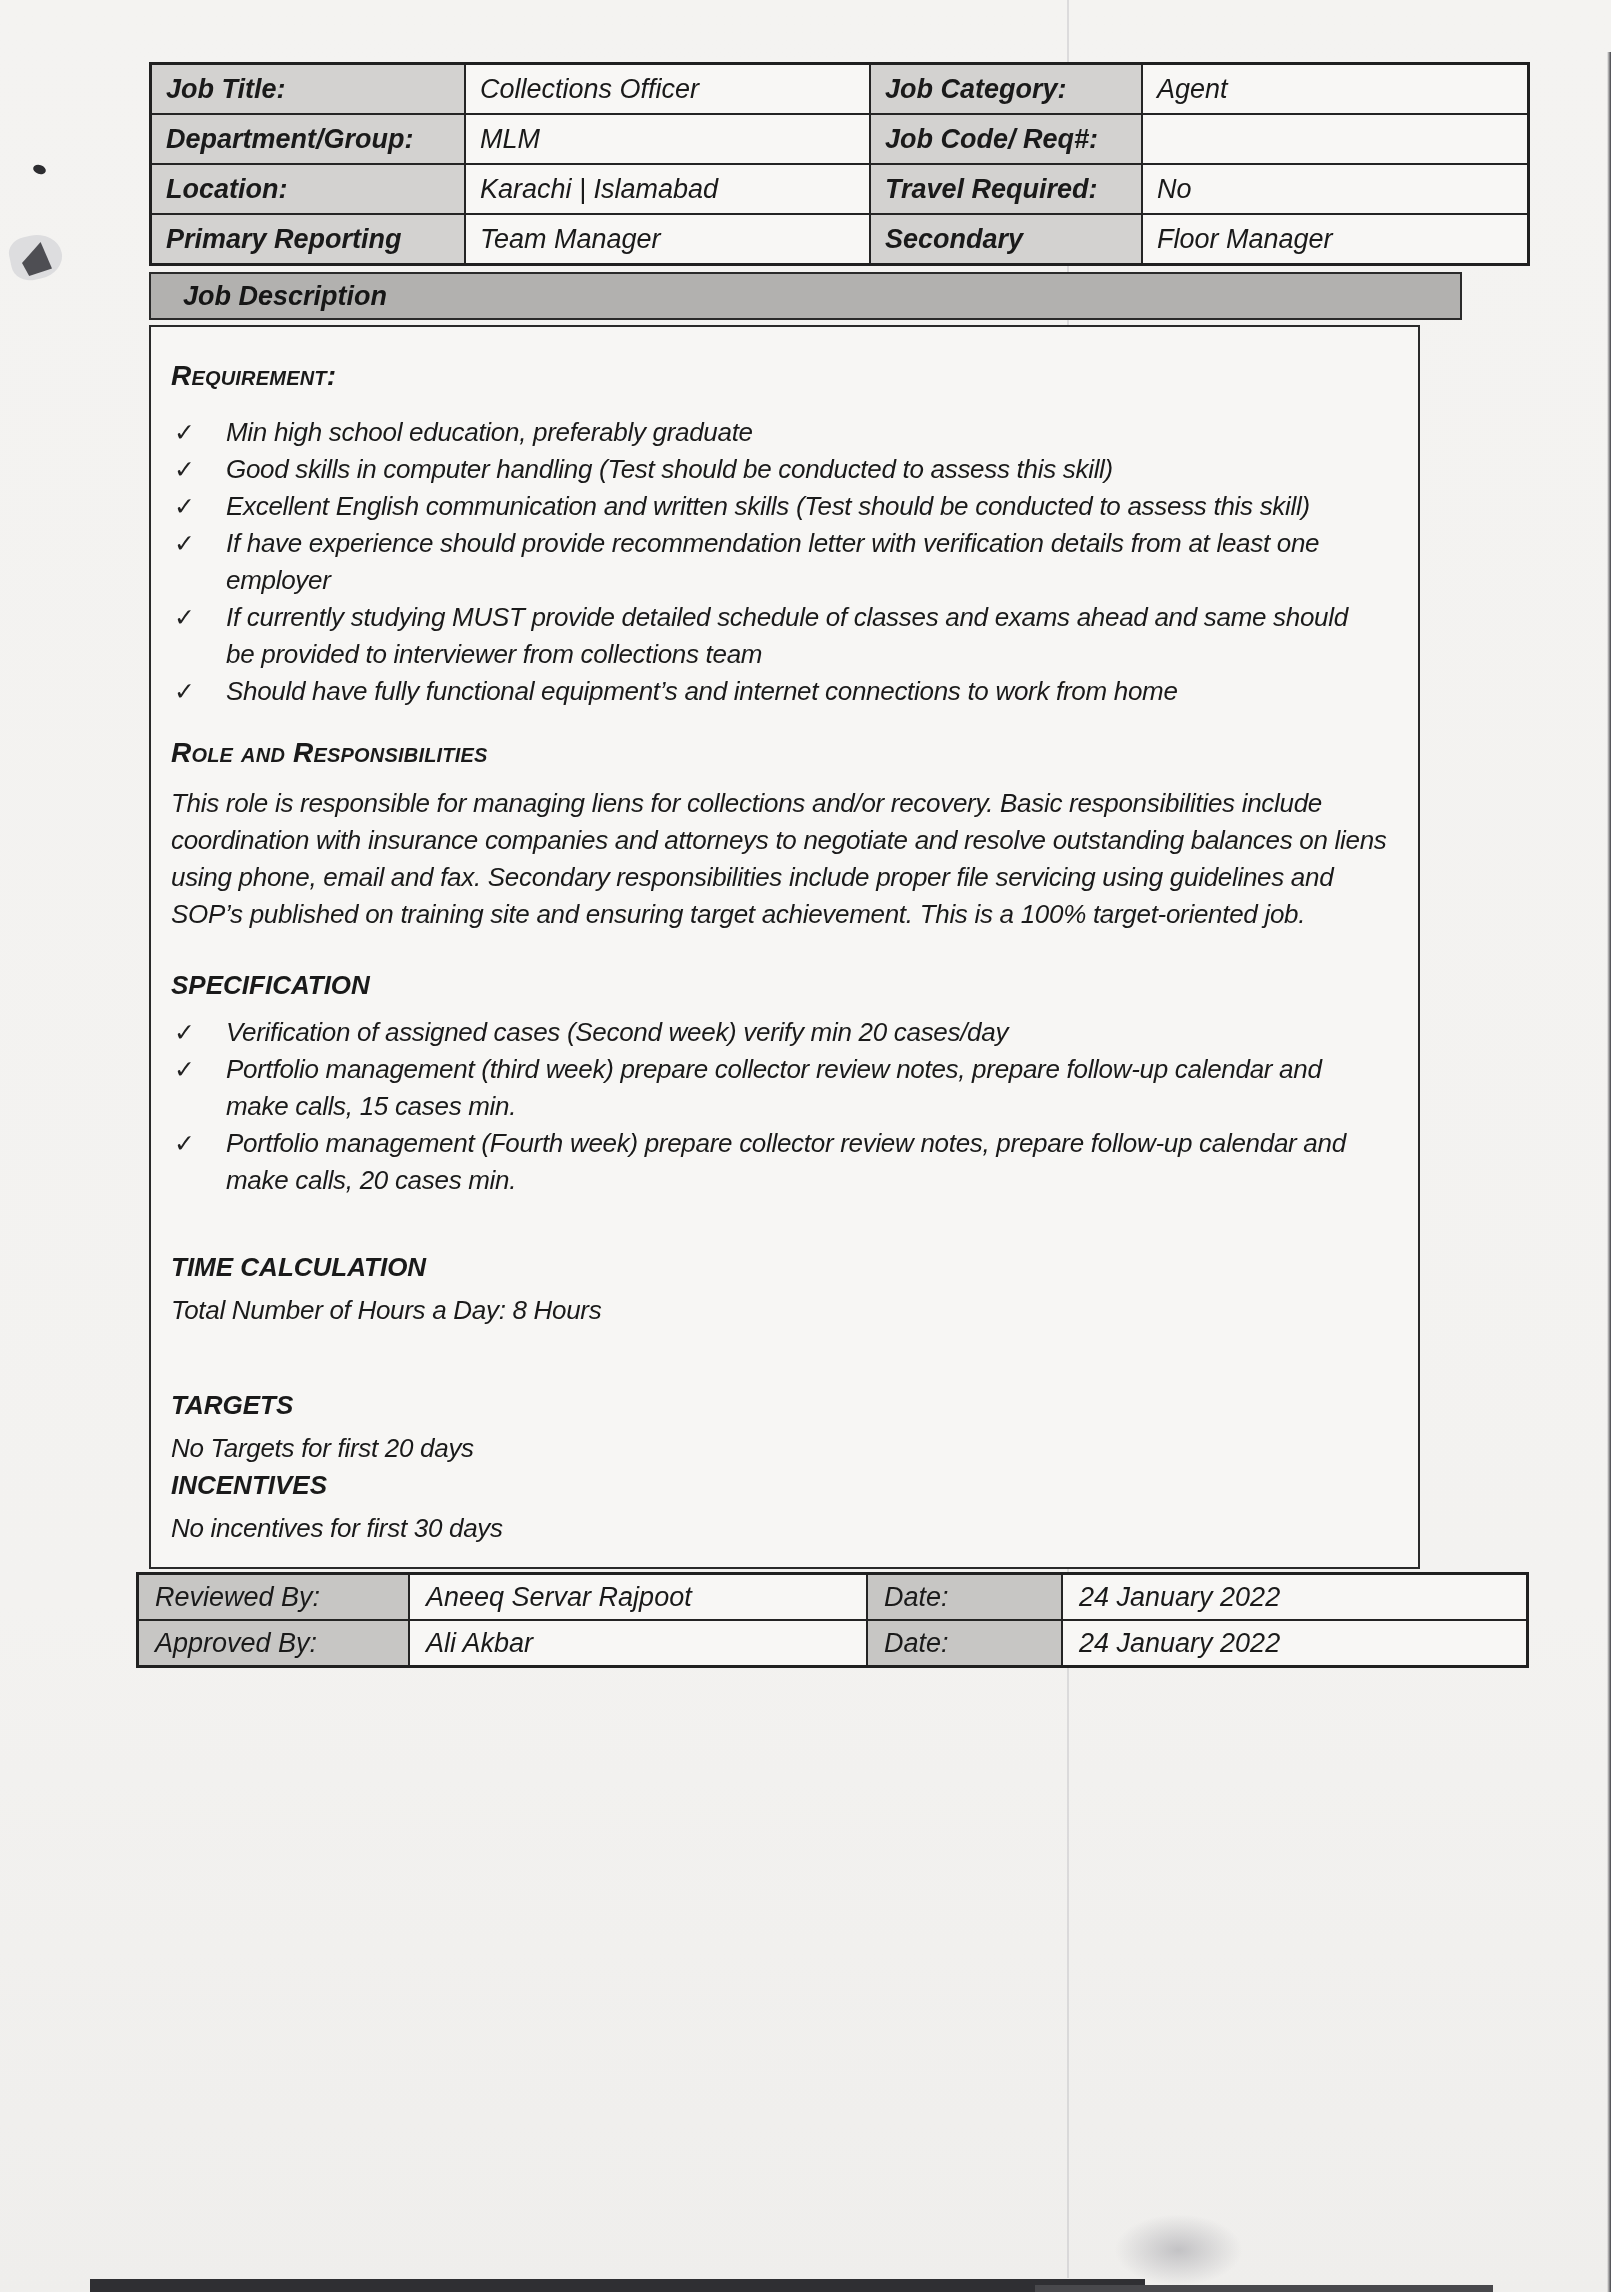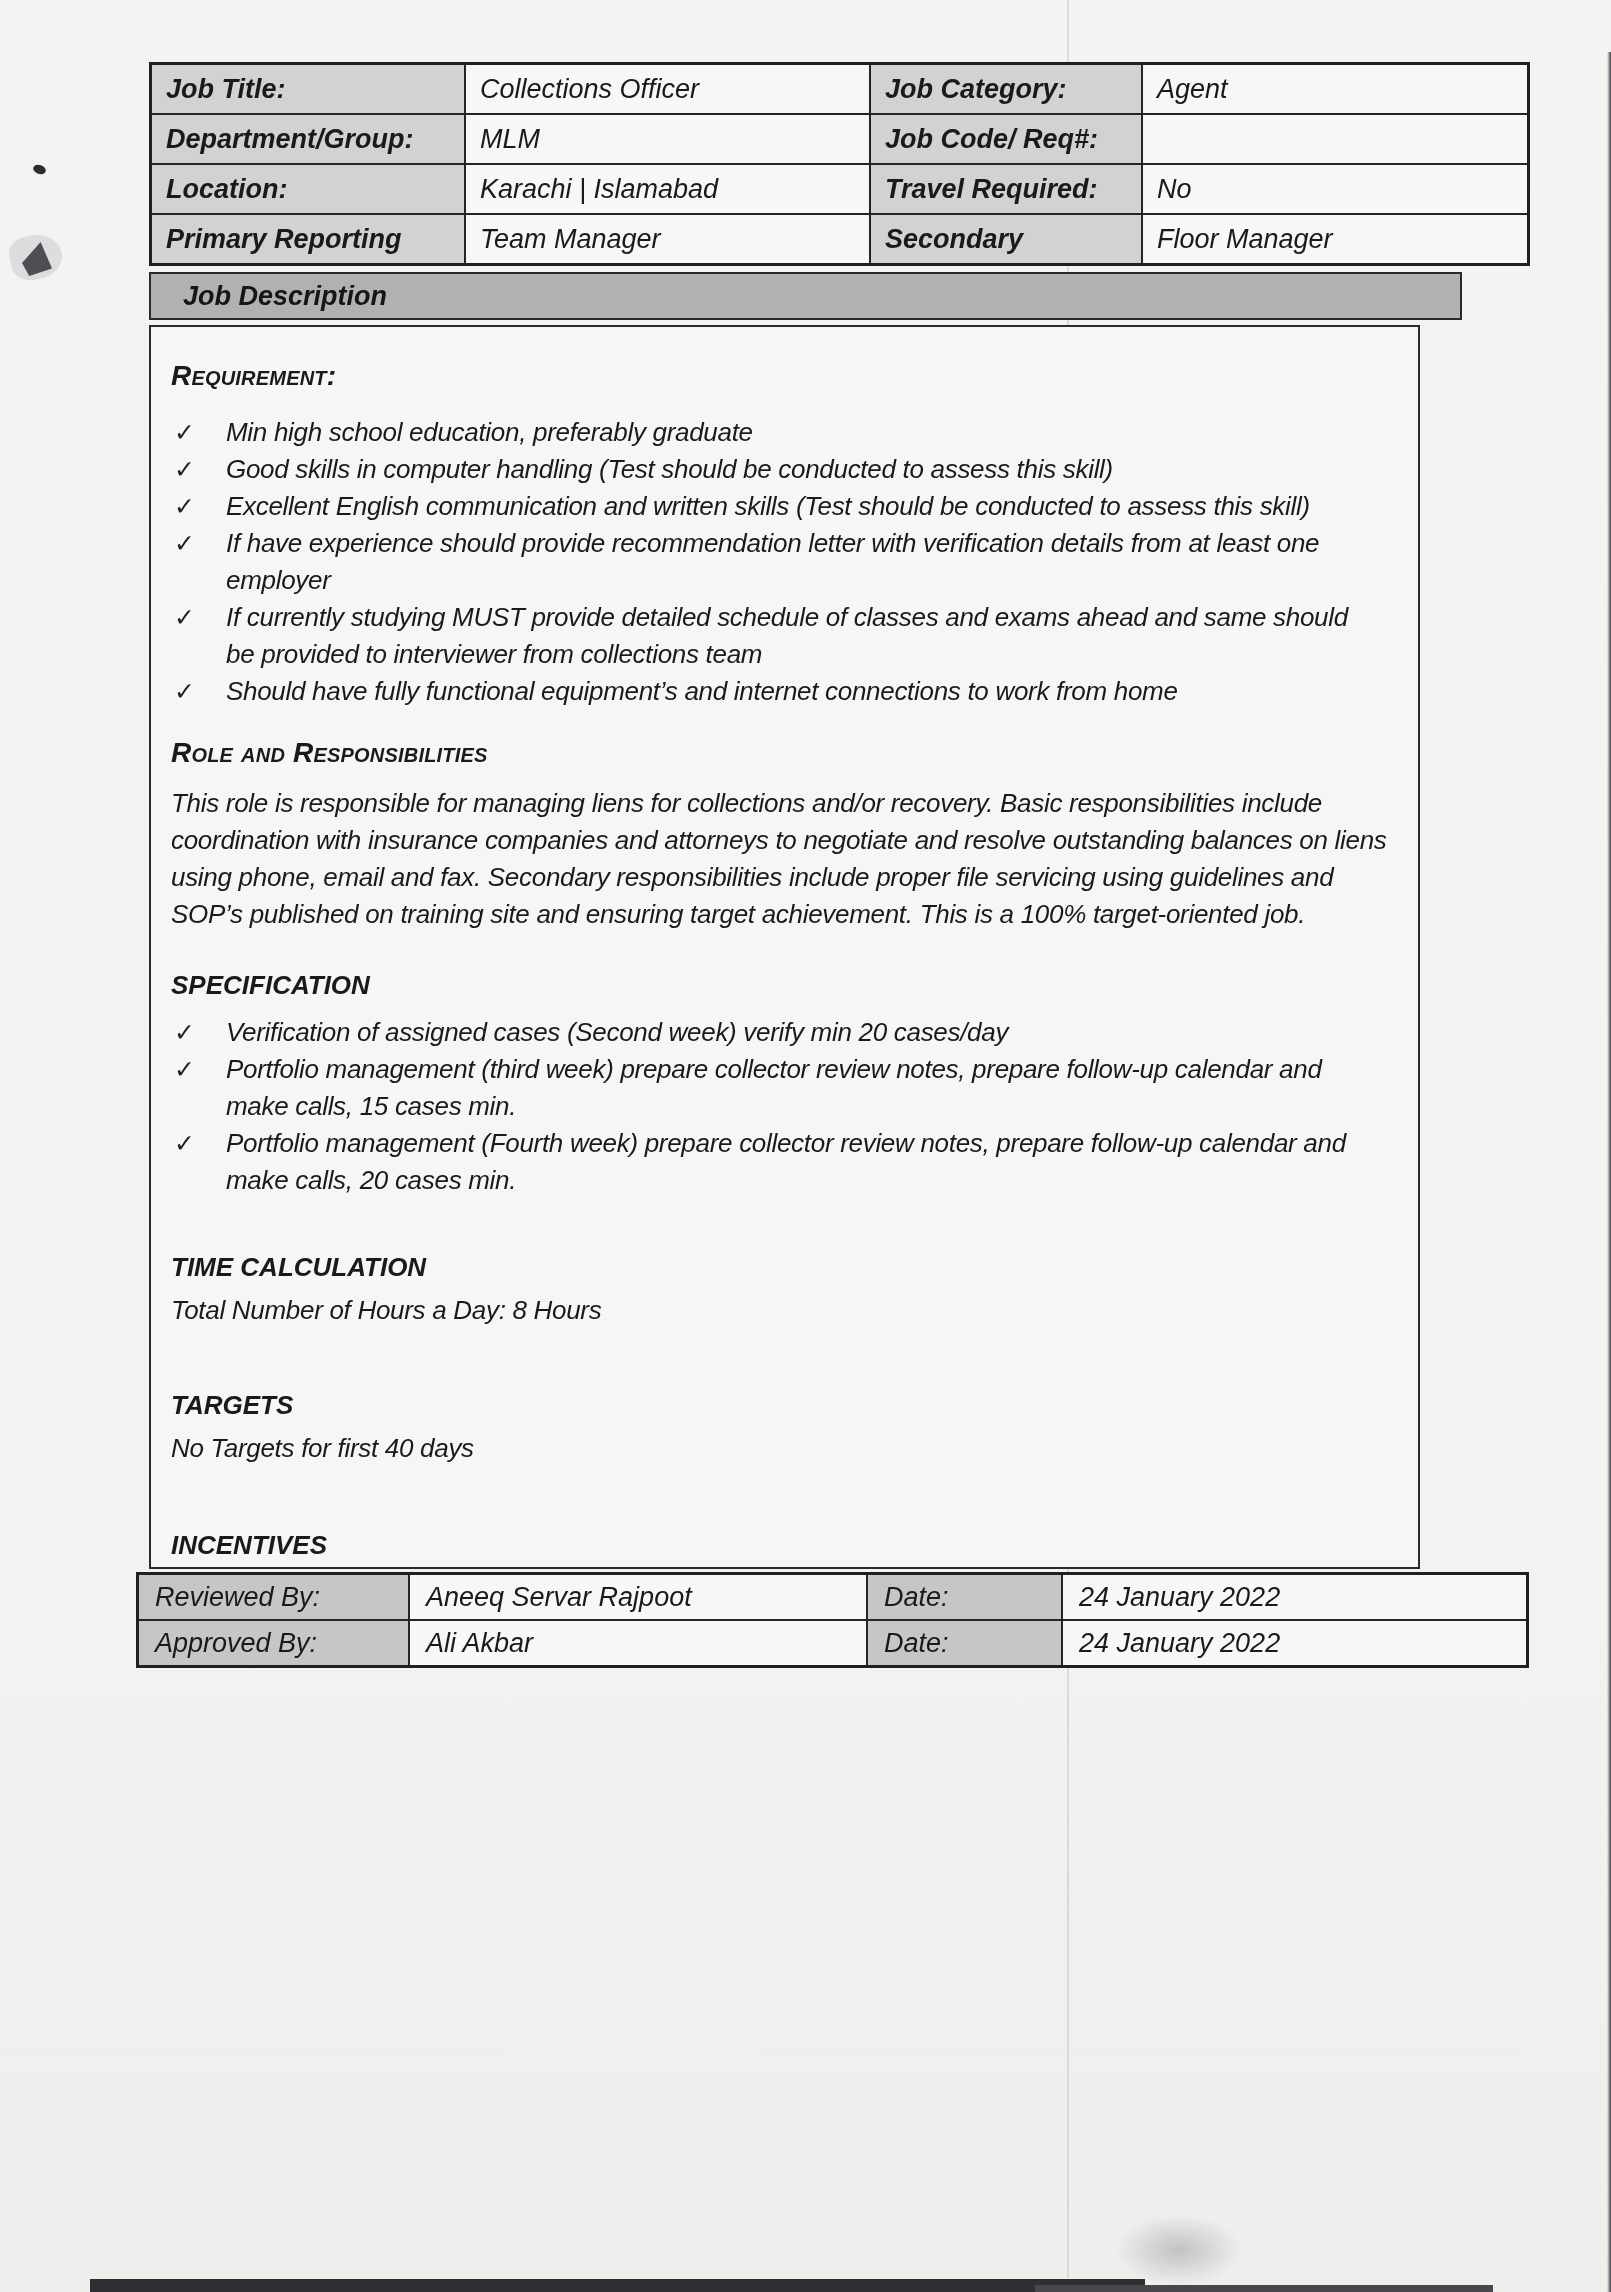--- a/index.html
+++ b/index.html
@@ -107,21 +107,21 @@
   }
   .bullet .btext { flex: 1; padding-right: 36px; }
 
   .role-heading { margin-top: 24px; margin-bottom: 0; }
   .para { margin: 14px 6px 0 0; }
   .spec-heading { margin-top: 34px; }
   .spec-bullets { margin-top: 10px; }
   .time-heading { margin-top: 50px; }
   .plain-line { margin-top: 6px; }
   .targets-heading { margin-top: 58px; }
-  .incentives-heading { margin-top: 60px; }
+  .incentives-heading { }
 
   .approval-table {
     margin-left: -13px; margin-top: 3px;
     width: 1285px;
     border: 3px solid #202020;
     background: #f8f7f5;
   }
   .approval-table td {
     border: 2px solid #242424;
     height: 44px; vertical-align: middle;
@@ -229,21 +229,21 @@
         <div class="bullet">
           <span class="check">✓</span>
           <span class="btext">Portfolio management (Fourth week) prepare collector review notes, prepare follow-up calendar and make calls, 20 cases min.</span>
         </div>
       </div>
 
       <div class="caps-heading time-heading">TIME CALCULATION</div>
       <div class="plain-line">Total Number of Hours a Day: 8 Hours</div>
 
       <div class="caps-heading targets-heading">TARGETS</div>
-      <div class="plain-line">No Targets for first 40 days</div>
+      <div class="plain-line">No Targets for first 20 days</div>
 
       <div class="caps-heading incentives-heading">INCENTIVES</div>
       <div class="plain-line">No incentives for first 30 days</div>
 
     </div>
 
     <table class="approval-table">
       <tbody>
           <tr>
         <td class="lbl a1">Reviewed By:</td>

